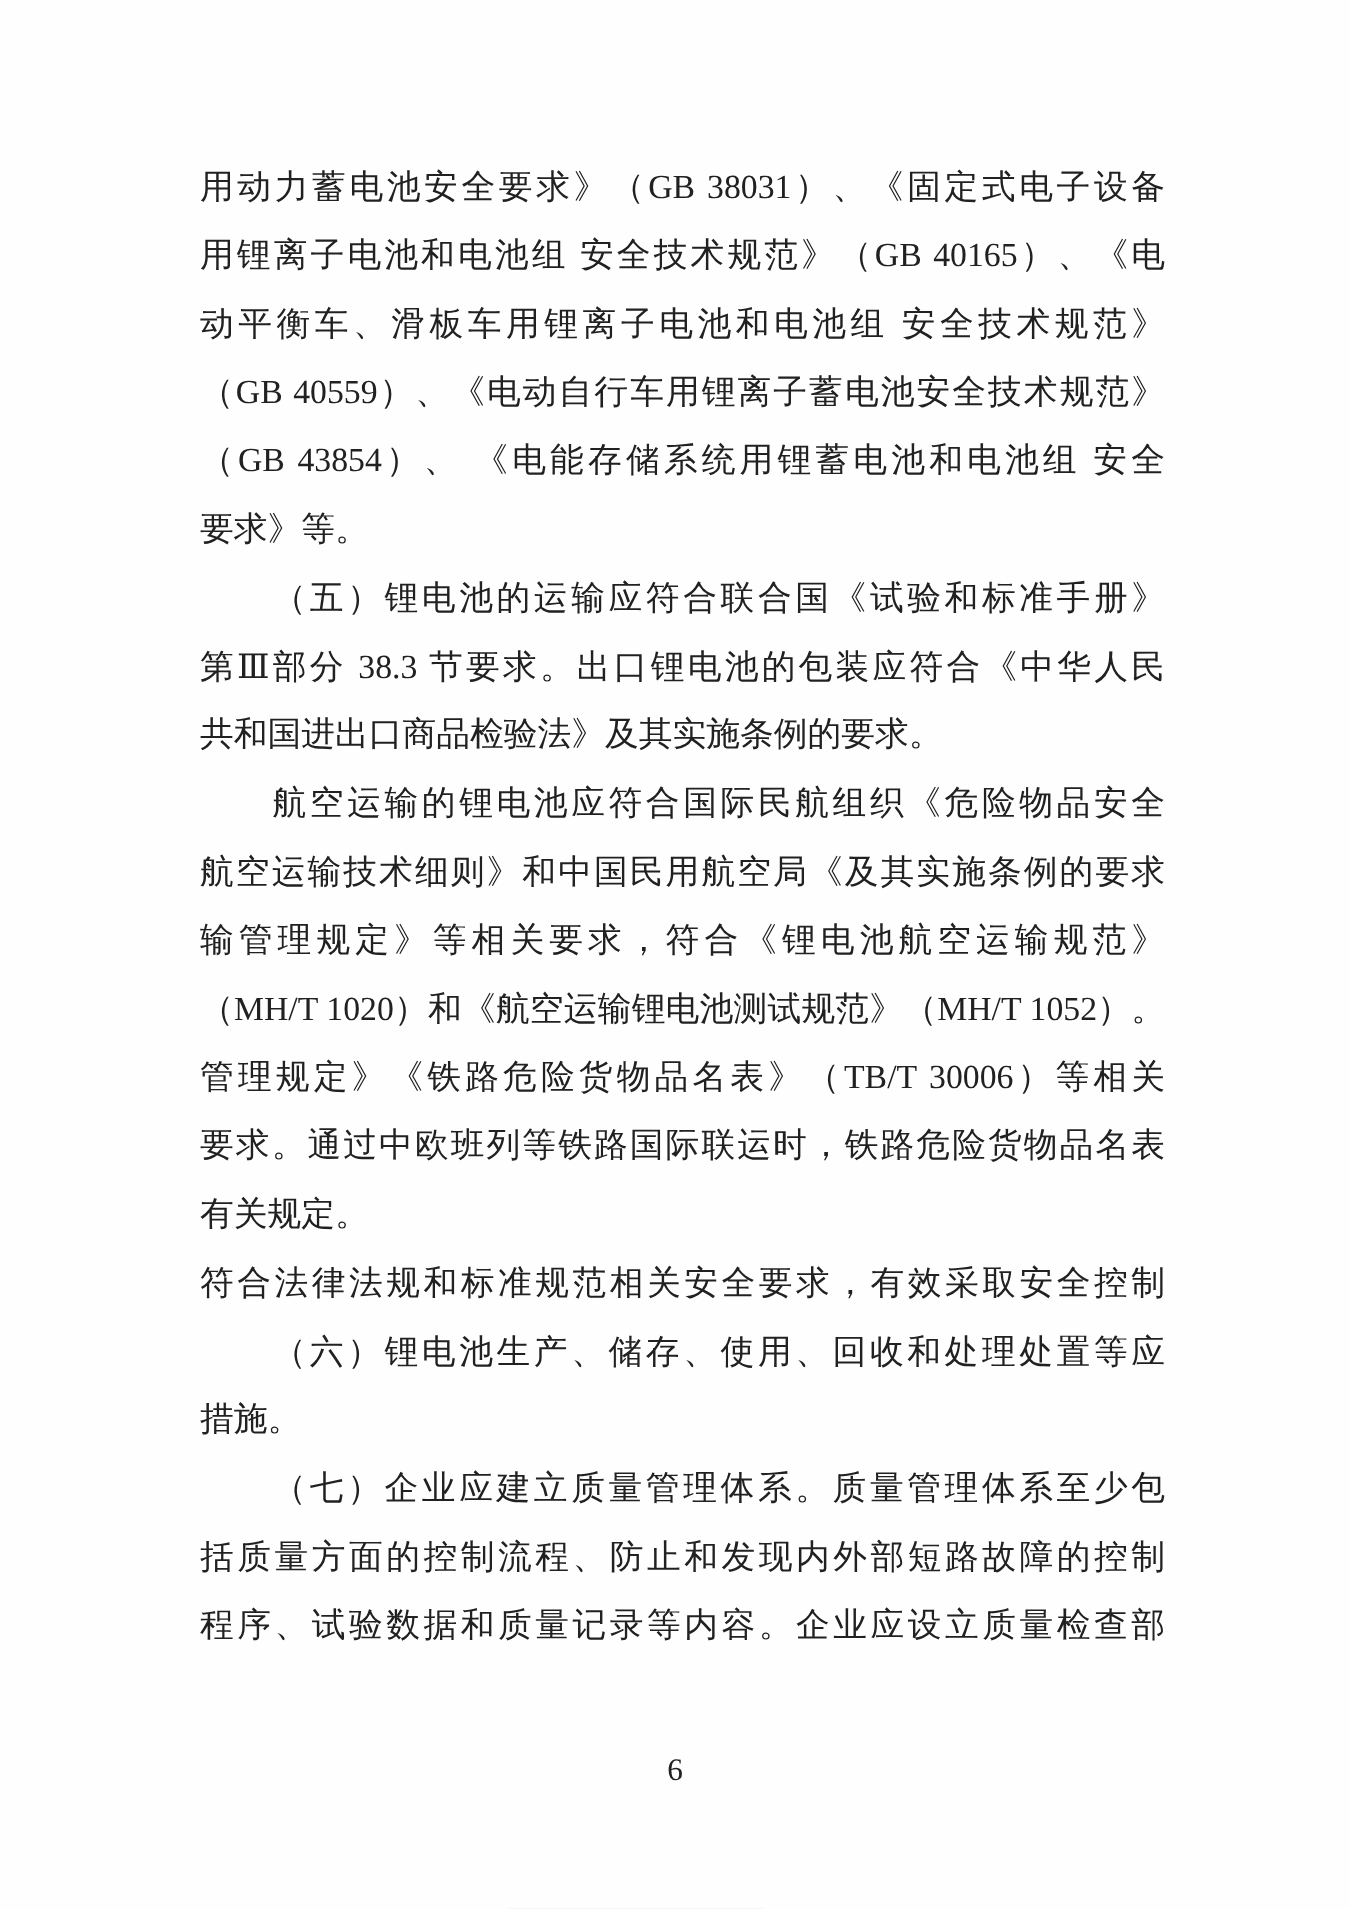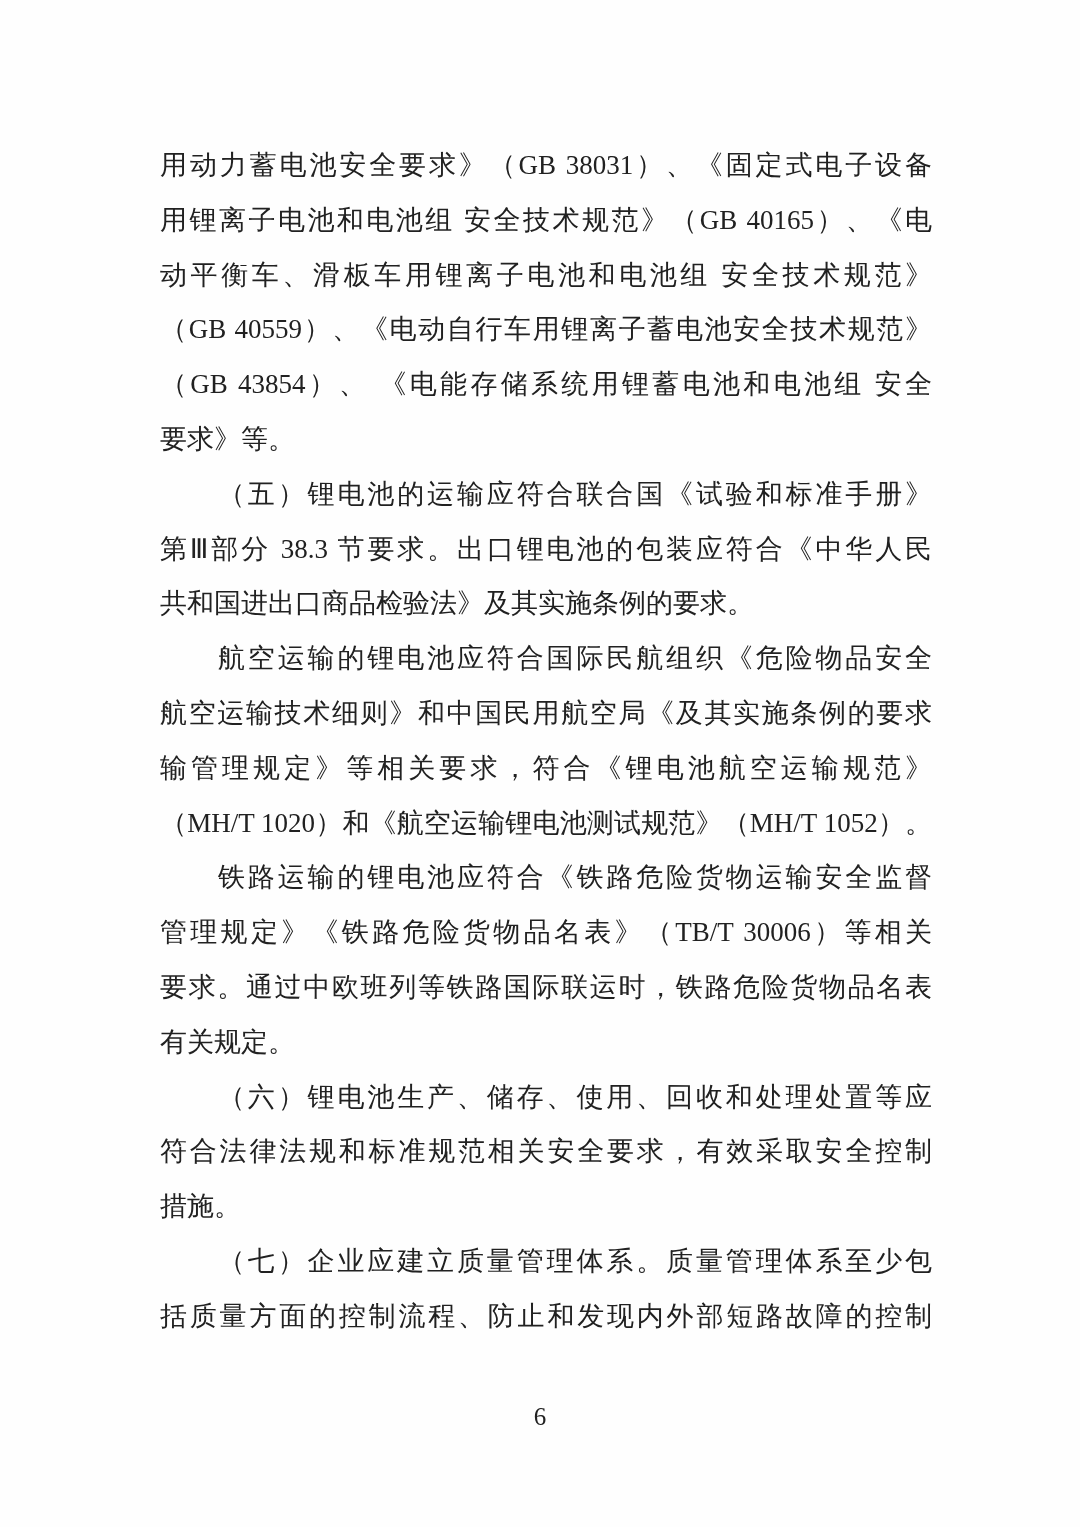--- a/index.html
+++ b/index.html
@@ -12,23 +12,22 @@
     width: 1080px;
     height: 1527px;
     background: #fefefe;
     overflow: hidden;
     font-family: "Liberation Serif", "DejaVu Serif", serif;
     color: #212121;
   }
   .page-text {
     position: absolute;
     left: 160px;
-    top: 138px;
+    top: 122px;
     width: 772px;
-    font-family: Liberation Serif, serif;
   }
   .ln {
     font-size: 27px;
     height: 54.8px;
     line-height: 54.8px;
     text-align: justify;
     text-align-last: justify;
     white-space: normal;
     overflow: hidden;
   }
@@ -63,24 +62,24 @@
     <div class="ln">（GB 40559）、《电动自行车用锂离子蓄电池安全技术规范》</div>
     <div class="ln">（GB 43854）、 《电能存储系统用锂蓄电池和电池组 安全</div>
     <div class="ln end">要求》等。</div>
     <div class="ln ind">（五）锂电池的运输应符合联合国《试验和标准手册》</div>
     <div class="ln">第Ⅲ部分 38.3 节要求。出口锂电池的包装应符合《中华人民</div>
     <div class="ln end">共和国进出口商品检验法》及其实施条例的要求。</div>
     <div class="ln ind">航空运输的锂电池应符合国际民航组织《危险物品安全</div>
     <div class="ln">航空运输技术细则》和中国民用航空局《及其实施条例的要求</div>
     <div class="ln">输管理规定》等相关要求，符合《锂电池航空运输规范》</div>
     <div class="ln">（MH/T 1020）和《航空运输锂电池测试规范》（MH/T 1052）。</div>
-    <div class="ln ind">铁路运输的锂电池应符合《铁路危险货物运输安全监督</div>
     <div class="ln">管理规定》《铁路危险货物品名表》（TB/T 30006）等相关</div>
     <div class="ln">要求。通过中欧班列等铁路国际联运时，铁路危险货物品名表</div>
     <div class="ln end">有关规定。</div>
+    <div class="ln">符合法律法规和标准规范相关安全要求，有效采取安全控制</div>
     <div class="ln ind">（六）锂电池生产、储存、使用、回收和处理处置等应</div>
-    <div class="ln">符合法律法规和标准规范相关安全要求，有效采取安全控制</div>
     <div class="ln end">措施。</div>
     <div class="ln ind">（七）企业应建立质量管理体系。质量管理体系至少包</div>
     <div class="ln">括质量方面的控制流程、防止和发现内外部短路故障的控制</div>
+    <div class="ln">程序、试验数据和质量记录等内容。企业应设立质量检查部</div>
   </div>
   <div class="page-number">6</div>
 </div>
 
 </body></html>

